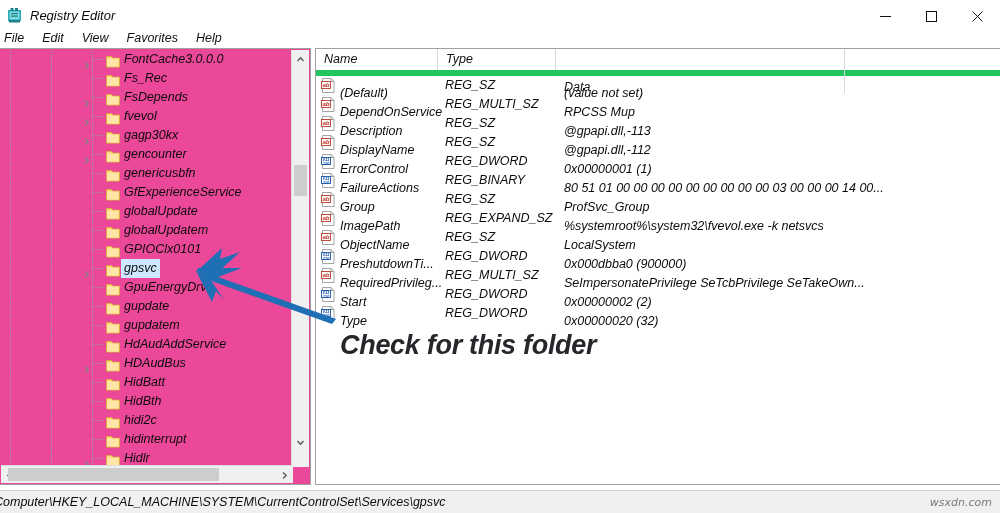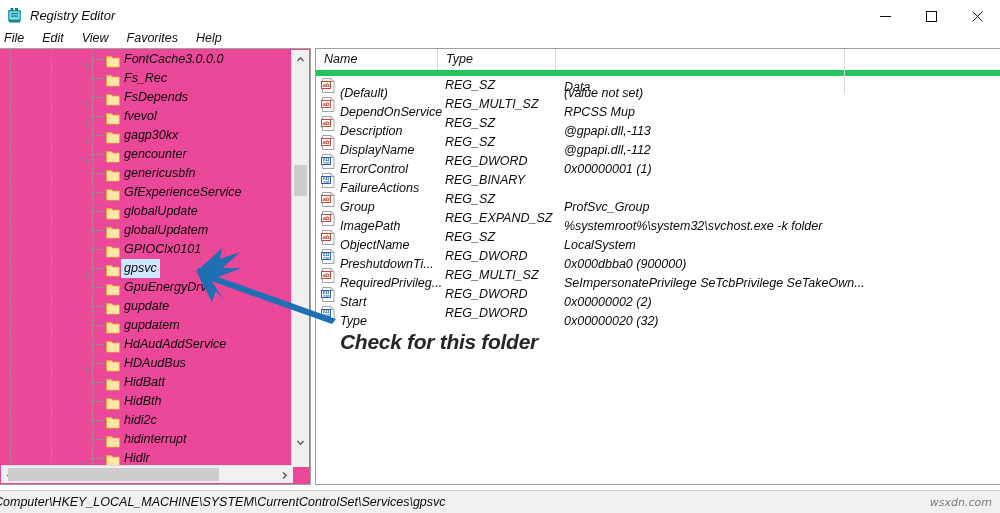--- a/index.html
+++ b/index.html
@@ -61,21 +61,21 @@
 
   .lrow{position:relative;height:19px;line-height:19px;white-space:nowrap;}
   .licon{position:absolute;left:5px;top:2px;width:15px;height:15px;}
   .lname{position:absolute;left:24px;top:0;font-size:12.5px;color:#0b0b0b;margin-top:8px;}
   .ltype{position:absolute;left:129px;top:0;font-size:12.5px;color:#0b0b0b;}
   .ldata{position:absolute;left:248px;top:8px;font-size:12.5px;color:#0b0b0b;}
 
   
   .anno-svg{position:absolute;left:0;top:0;width:1000px;height:513px;pointer-events:none;}
   .anno-text{position:absolute;left:340px;top:328px;width:300px;
-    font-size:21px;font-weight:bold;color:#26262b;line-height:1.33;letter-spacing:-0.3px;}
+    font-size:27px;font-weight:bold;color:#26262b;line-height:1.33;letter-spacing:-0.3px;}
 
   
   .statusbar{position:absolute;left:0;top:490px;width:1000px;height:23px;background:#f0f0f0;border-top:1px solid #d0d0d0;box-sizing:border-box;}
   .status-text{position:absolute;left:-6px;top:3px;font-size:12.5px;color:#0b0b0b;line-height:17px;white-space:nowrap;}
   .watermark{position:absolute;right:8px;top:5px;font-size:11px;color:#7b7b7b;font-family:"DejaVu Sans", sans-serif;}
 </style>
 </head>
 <body>
 
 <div class="window">
@@ -505,20 +505,21 @@
         <div class="lrow">
           <span class="licon"><svg width="15" height="15" viewBox="0 0 15 15">
               <path d="M1.5 0.5 h8.5 l3 3 v11 h-11.5 z" fill="#ffffff" stroke="#9a9a9a" stroke-width="0.9"></path>
               <path d="M10 0.5 v3 h3" fill="none" stroke="#9a9a9a" stroke-width="0.9"></path>
               <rect x="0.5" y="3.5" width="9" height="7" fill="#ffffff" stroke="#1a56a8" stroke-width="0.9"></rect>
               <text x="5" y="7" font-family="Liberation Sans,sans-serif" font-size="4.2" font-weight="bold" fill="#1a56a8" text-anchor="middle">011</text>
               <text x="5" y="10.6" font-family="Liberation Sans,sans-serif" font-size="4.2" font-weight="bold" fill="#1a56a8" text-anchor="middle">110</text>
             </svg></span>
           <span class="lname">FailureActions</span>
           <span class="ltype">REG_BINARY</span>
+          <span class="ldata">80 51 01 00 00 00 00 00 00 00 00 00 03 00 00 00 14 00...</span>
         </div>
         <div class="lrow">
           <span class="licon"><svg width="15" height="15" viewBox="0 0 15 15">
               <path d="M1.5 0.5 h8.5 l3 3 v11 h-11.5 z" fill="#ffffff" stroke="#9a9a9a" stroke-width="0.9"></path>
               <path d="M10 0.5 v3 h3" fill="none" stroke="#9a9a9a" stroke-width="0.9"></path>
               <rect x="0.5" y="3.5" width="9" height="7" fill="#ffffff" stroke="#c0392b" stroke-width="0.9"></rect>
               <text x="5" y="9.4" font-family="Liberation Sans,sans-serif" font-size="6.2" font-weight="bold" fill="#c0392b" text-anchor="middle">ab</text>
             </svg></span>
           <span class="lname">Group</span>
           <span class="ltype">REG_SZ</span>
@@ -526,21 +527,21 @@
         </div>
         <div class="lrow">
           <span class="licon"><svg width="15" height="15" viewBox="0 0 15 15">
               <path d="M1.5 0.5 h8.5 l3 3 v11 h-11.5 z" fill="#ffffff" stroke="#9a9a9a" stroke-width="0.9"></path>
               <path d="M10 0.5 v3 h3" fill="none" stroke="#9a9a9a" stroke-width="0.9"></path>
               <rect x="0.5" y="3.5" width="9" height="7" fill="#ffffff" stroke="#c0392b" stroke-width="0.9"></rect>
               <text x="5" y="9.4" font-family="Liberation Sans,sans-serif" font-size="6.2" font-weight="bold" fill="#c0392b" text-anchor="middle">ab</text>
             </svg></span>
           <span class="lname">ImagePath</span>
           <span class="ltype">REG_EXPAND_SZ</span>
-          <span class="ldata">%systemroot%\system32\svchost.exe -k folder</span>
+          <span class="ldata">%systemroot%\system32\fvevol.exe -k netsvcs</span>
         </div>
         <div class="lrow">
           <span class="licon"><svg width="15" height="15" viewBox="0 0 15 15">
               <path d="M1.5 0.5 h8.5 l3 3 v11 h-11.5 z" fill="#ffffff" stroke="#9a9a9a" stroke-width="0.9"></path>
               <path d="M10 0.5 v3 h3" fill="none" stroke="#9a9a9a" stroke-width="0.9"></path>
               <rect x="0.5" y="3.5" width="9" height="7" fill="#ffffff" stroke="#c0392b" stroke-width="0.9"></rect>
               <text x="5" y="9.4" font-family="Liberation Sans,sans-serif" font-size="6.2" font-weight="bold" fill="#c0392b" text-anchor="middle">ab</text>
             </svg></span>
           <span class="lname">ObjectName</span>
           <span class="ltype">REG_SZ</span>

